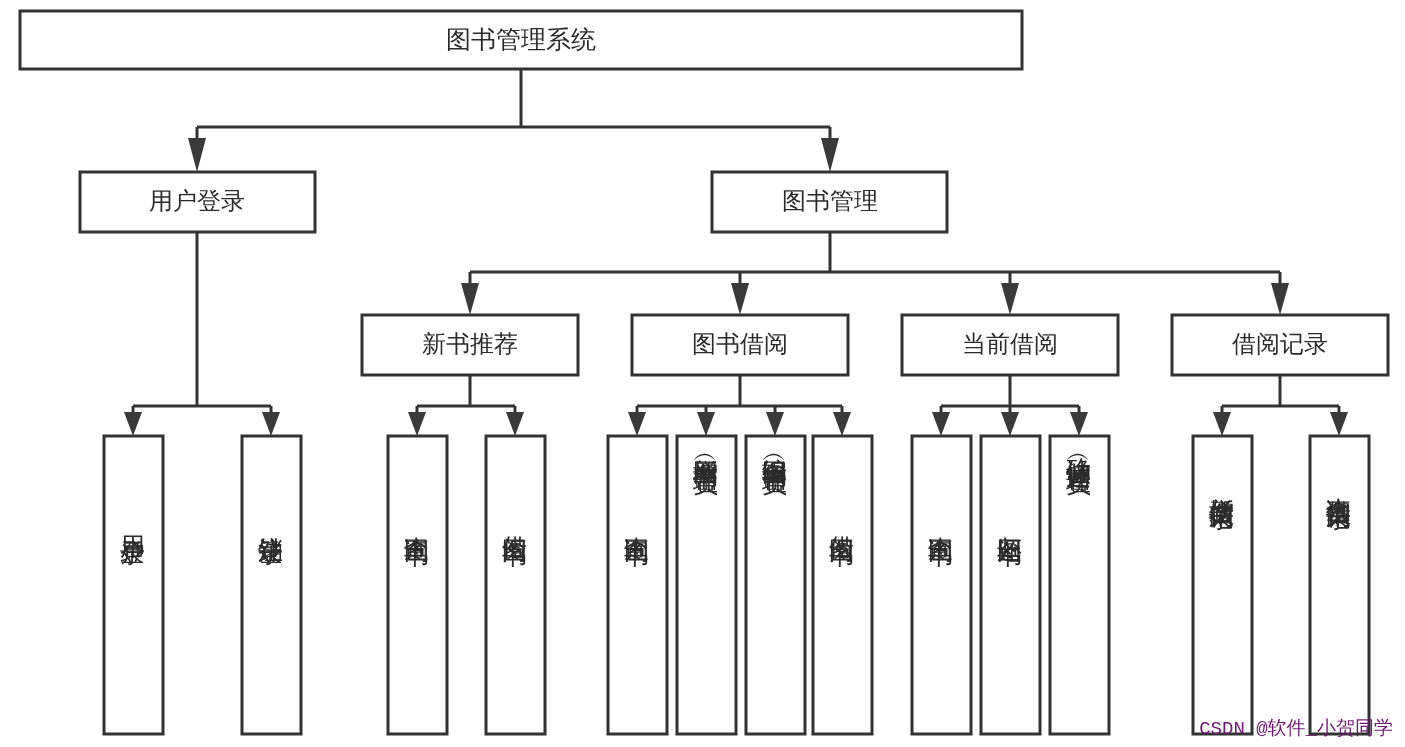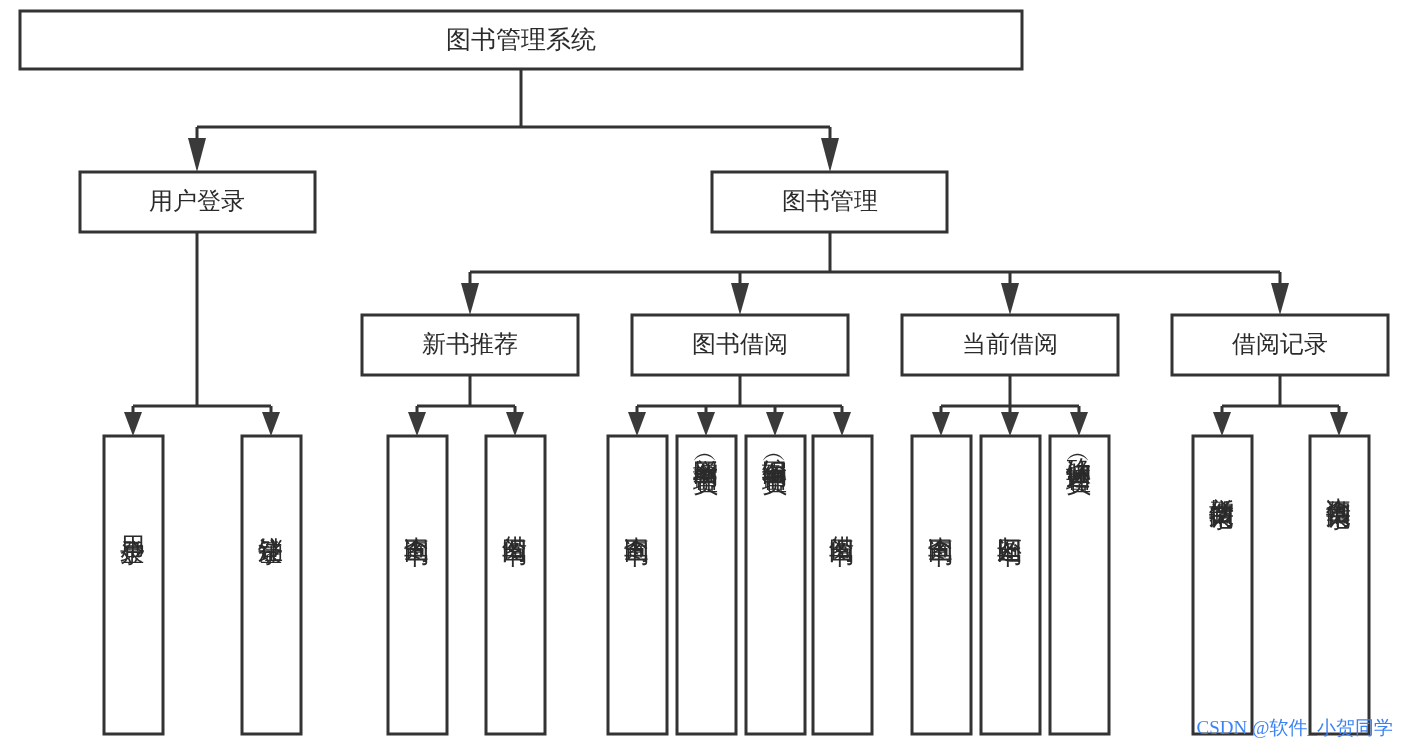--- a/index.html
+++ b/index.html
@@ -63,23 +63,23 @@
     fill: #2b2b2b;
     writing-mode: vertical-rl;
     text-orientation: upright;
     letter-spacing: 2px;
     text-anchor: middle;
   }
   .watermark {
     position: absolute;
     right: 12px;
     bottom: 6px;
-    font-family: Liberation Serif, serif;
+    font-family: Liberation Mono, monospace;
     font-size: 19px;
-    color: #3b82f6;
+    color: #701a75;
     white-space: nowrap;
     pointer-events: none;
     user-select: none;
   }
 </style>
 </head>
 <body>
 
 <div id="diagram-root">
 

